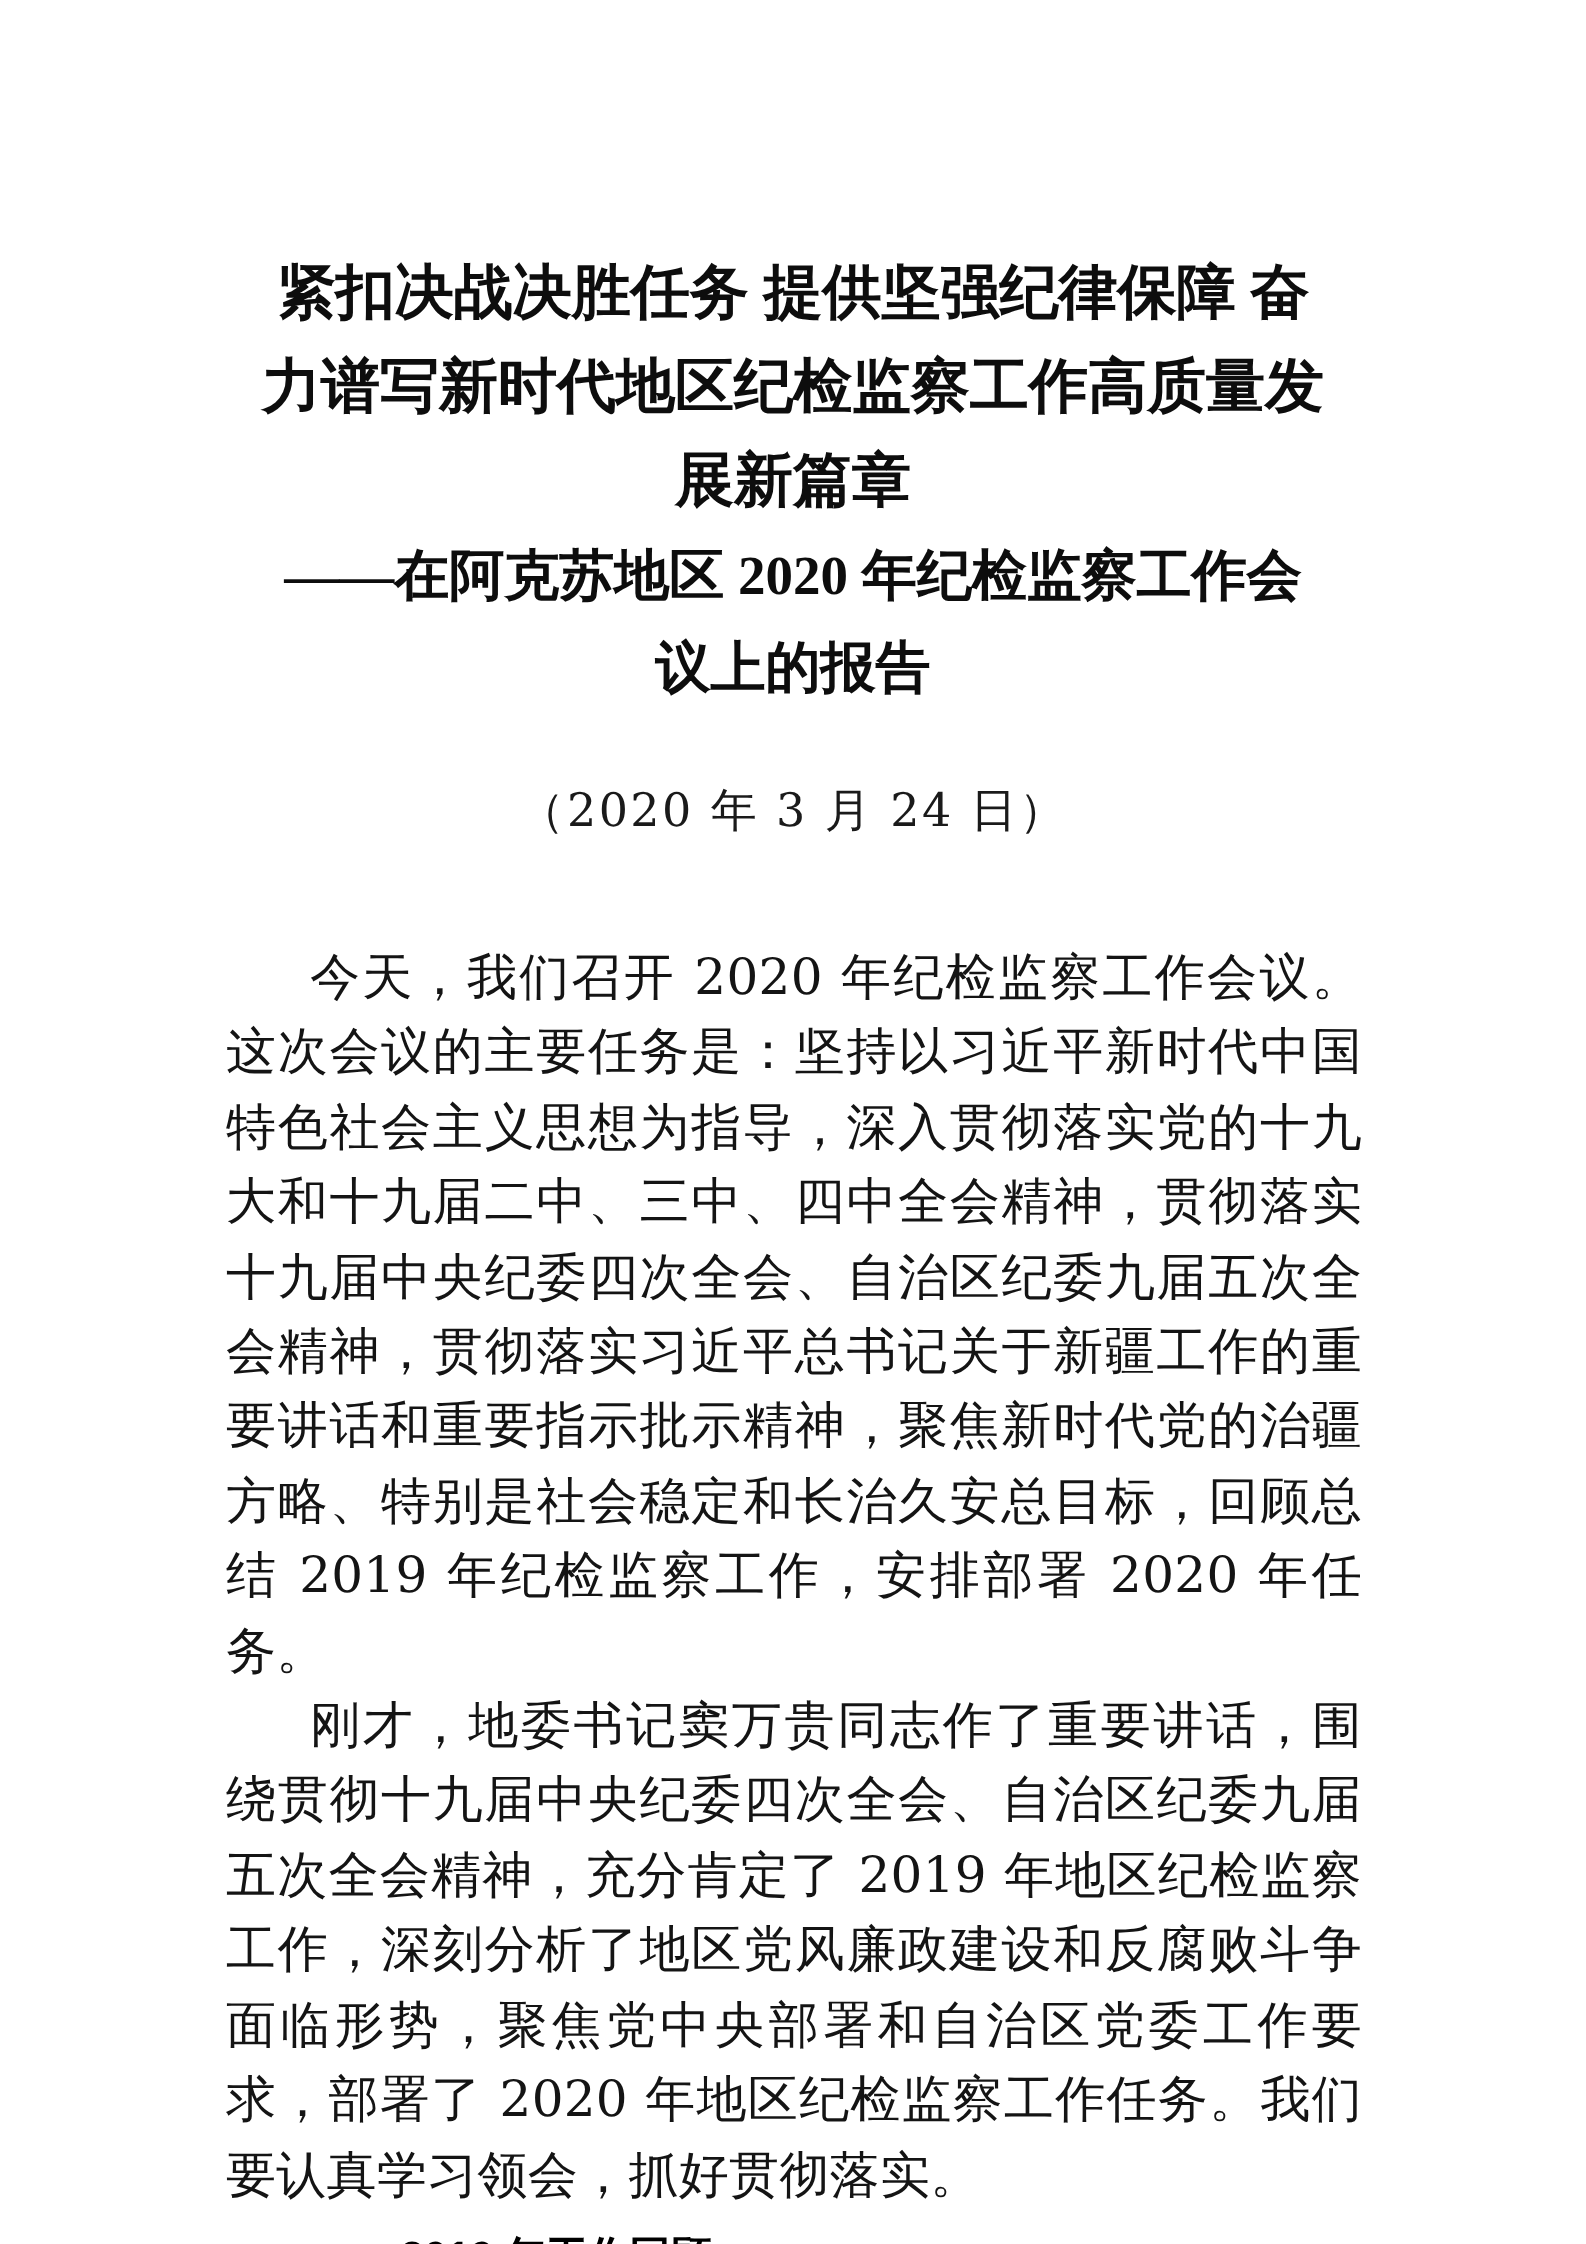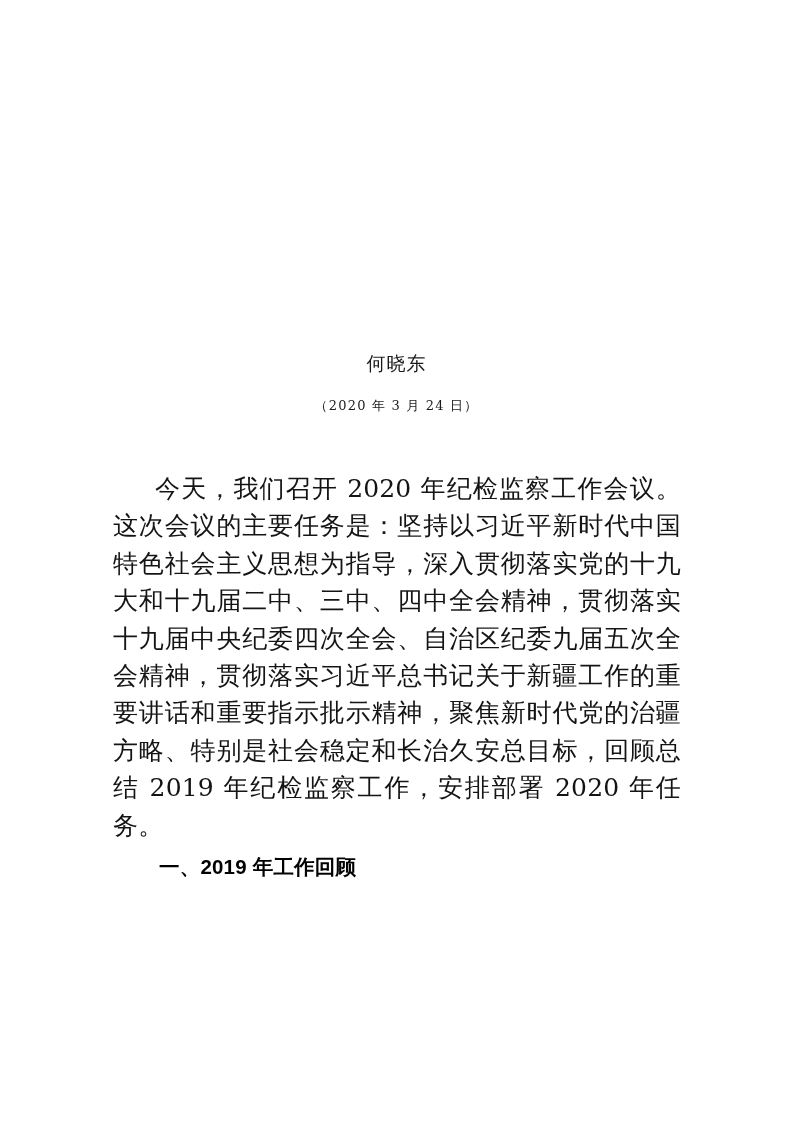--- a/index.html
+++ b/index.html
@@ -72,21 +72,21 @@
     letter-spacing: 1px;
   }
 
   .dateline {
     position: absolute;
     left: 113px;
     top: 390px;
     width: 567px;
     text-align: center;
     font-family: "DejaVu Serif", "Liberation Serif", serif;
-    font-size: 13px;
+    font-size: 23px;
     line-height: 32px;
     color: #1a1a1a;
     letter-spacing: 1.2px;
   }
 
   
   .body-block {
     position: absolute;
     left: 113px;
     top: 470px;
@@ -115,23 +115,30 @@
     text-indent: 42px;
     margin: 4px;
     letter-spacing: 0.2px;
   }
 </style>
 </head>
 <body>
 
 <div class="page">
 
+  <div class="title-block">
+    <div class="doc-title">紧扣决战决胜任务 提供坚强纪律保障 奋</div>
+    <div class="doc-title">力谱写新时代地区纪检监察工作高质量发</div>
+    <div class="doc-title">展新篇章</div>
+    <div class="doc-subtitle">——在阿克苏地区 2020 年纪检监察工作会</div>
+    <div class="doc-subtitle">议上的报告</div>
+  </div>
 
-  <div class="byline">何晓东</div>
 
   <div class="dateline">（2020 年 3 月 24 日）</div>
 
   <div class="body-block">
     <p class="para">今天，我们召开 2020 年纪检监察工作会议。这次会议的主要任务是：坚持以习近平新时代中国特色社会主义思想为指导，深入贯彻落实党的十九大和十九届二中、三中、四中全会精神，贯彻落实十九届中央纪委四次全会、自治区纪委九届五次全会精神，贯彻落实习近平总书记关于新疆工作的重要讲话和重要指示批示精神，聚焦新时代党的治疆方略、特别是社会稳定和长治久安总目标，回顾总结 2019 年纪检监察工作，安排部署 2020 年任务。</p>
+    <p class="para">刚才，地委书记窦万贵同志作了重要讲话，围绕贯彻十九届中央纪委四次全会、自治区纪委九届五次全会精神，充分肯定了 2019 年地区纪检监察工作，深刻分析了地区党风廉政建设和反腐败斗争面临形势，聚焦党中央部署和自治区党委工作要求，部署了 2020 年地区纪检监察工作任务。我们要认真学习领会，抓好贯彻落实。</p>
     <p class="section-heading">一、2019 年工作回顾</p>
   </div>
 
 </div>
 
 </body></html>

